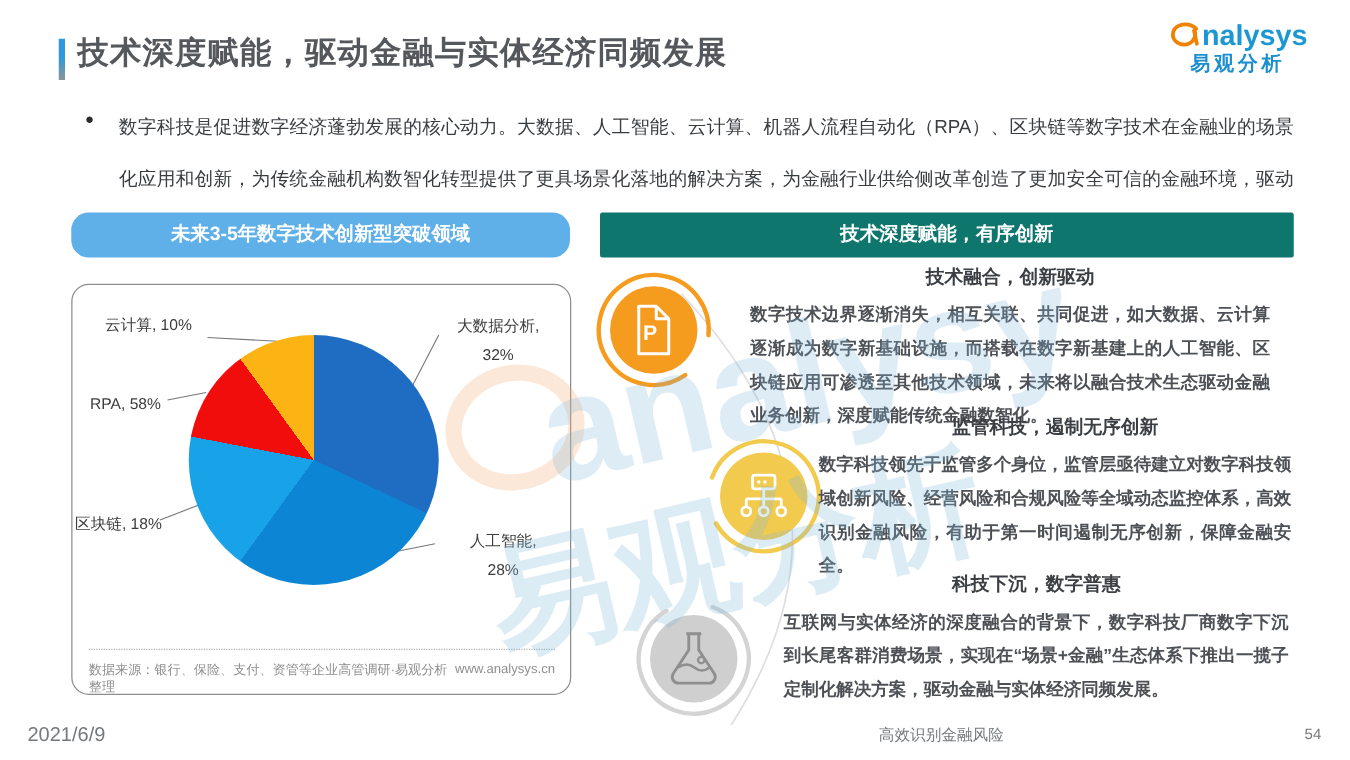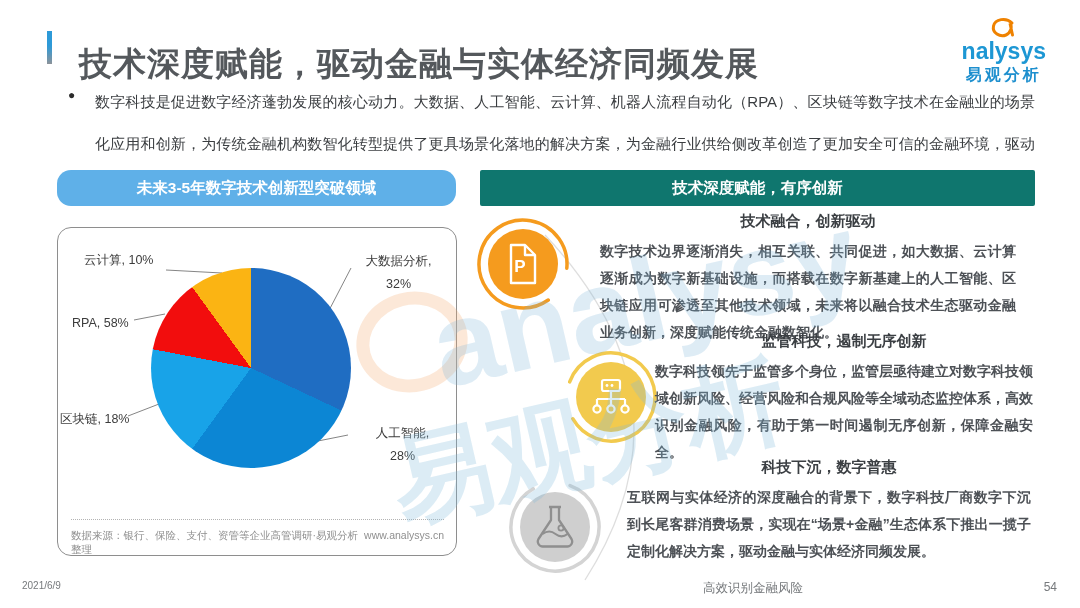--- a/index.html
+++ b/index.html
@@ -2,26 +2,26 @@
 <html><head>
 <meta charset="utf-8">
 <style>
   html,body{margin:0;padding:0;background:#fff;}
   .stage{position:relative;width:1080px;height:608px;background:#ffffff;overflow:hidden;
          font-family:"Liberation Sans","DejaVu Sans",sans-serif;}
 
   
   .title-accent{position:absolute;left:47px;top:31px;width:5px;height:33px;
     background:linear-gradient(#2d9ad8 0%,#2d9ad8 45%,#8d9399 100%);}
-  .page-title{position:absolute;left:61px;top:24px;margin:18px;font-size:33px;font-weight:700;
+  .page-title{position:absolute;left:61px;top:24px;margin:1px;font-size:25px;font-weight:700;
     color:#54585c;letter-spacing:1px;}
 
   
   .logo{position:absolute;right:34px;top:16px;text-align:center;line-height:1;}
-  .logo-en{font-size:23px;font-weight:700;color:#1d97d4;font-style:normal;display:flex;align-items:center;flex-direction:column;}
+  .logo-en{font-size:23px;font-weight:700;color:#1d97d4;font-style:normal;display:flex;align-items:center;}
   .logo-en svg{margin-right:1px;}
   .logo-cn{font-size:16px;font-weight:700;color:#1d8fce;letter-spacing:3px;margin-top:4px;}
 
   
   .bullet-dot{position:absolute;left:68px;top:88px;font-size:12px;color:#2b2b2b;}
   .bullet-text{position:absolute;left:95px;top:81px;width:940px;margin:0;font-size:15px;
     line-height:42px;color:#3a3d40;text-align:justify;}
 
   
   .panel-header{position:absolute;top:170px;height:36px;line-height:36px;text-align:center;
@@ -60,21 +60,21 @@
   
   .watermark{position:absolute;z-index:3;pointer-events:none;}
   .wm-swirl{position:absolute;left:356px;top:292px;width:86px;height:74px;border:13px solid rgba(246,173,116,0.28);
     border-radius:50%;transform:rotate(-14deg);}
   .wm-en{position:absolute;left:430px;top:232px;width:430px;height:150px;overflow:hidden;
     font-size:118px;font-weight:700;color:rgba(128,182,216,0.26);transform:rotate(-13deg);white-space:nowrap;}
   .wm-cn{position:absolute;left:392px;top:368px;width:460px;height:170px;overflow:hidden;
     font-size:100px;font-weight:700;color:rgba(130,185,220,0.28);transform:rotate(-13deg);white-space:nowrap;}
 
   
-  .footer-date{position:absolute;left:22px;top:580px;font-size:10px;color:#76797c;}
+  .footer-date{position:absolute;left:22px;top:580px;font-size:16px;color:#76797c;}
   .footer-slogan{position:absolute;left:703px;top:580px;font-size:12.5px;color:#76797c;}
   .footer-page{position:absolute;right:23px;top:580px;font-size:12px;color:#76797c;}
 </style>
 </head>
 <body>
 
 <div class="stage">
 
   <div class="watermark">
     <div class="wm-swirl"></div>

